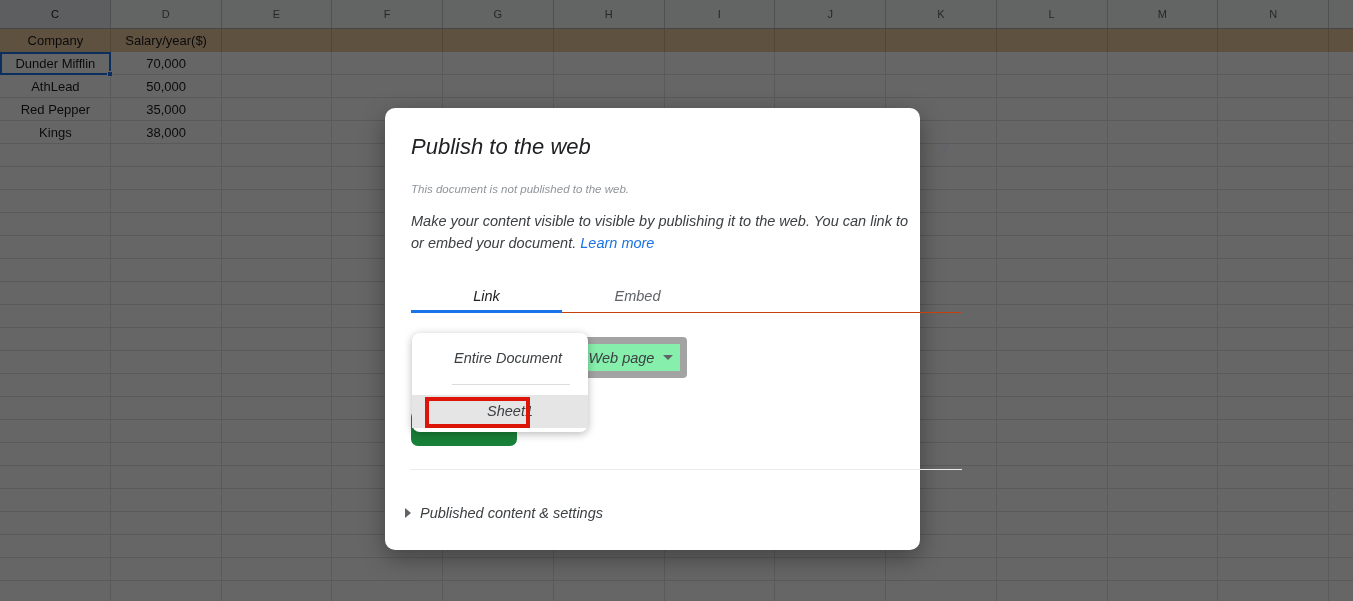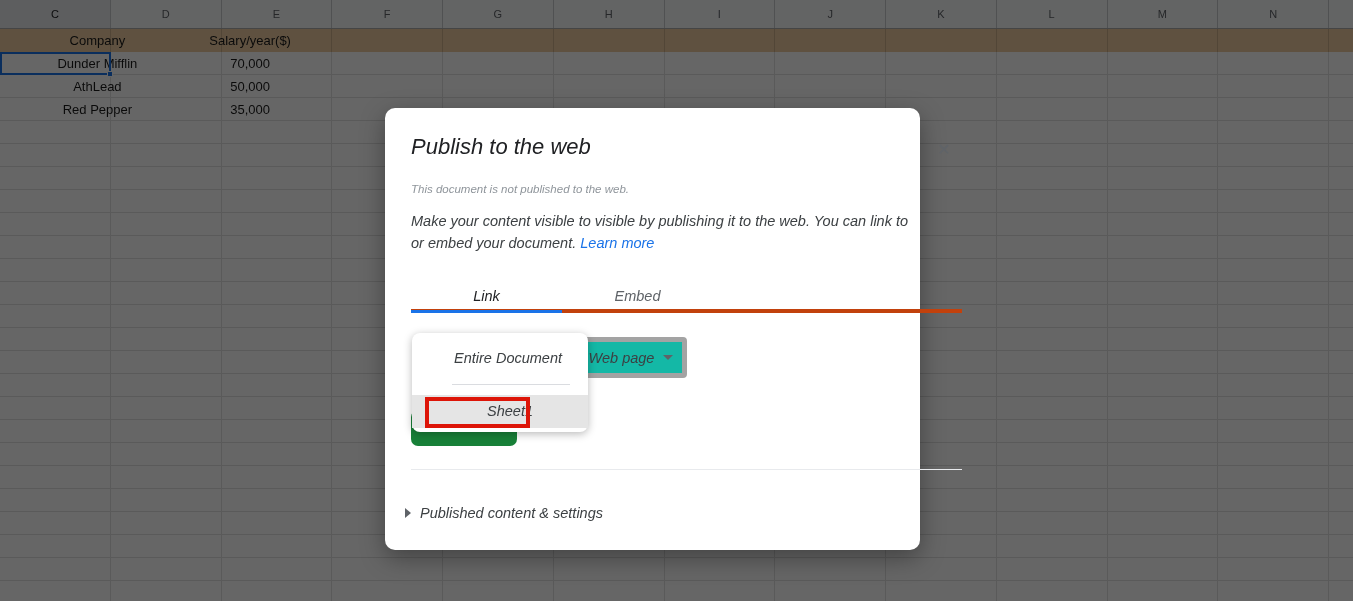--- a/index.html
+++ b/index.html
@@ -19,21 +19,21 @@
   .sheet-body { position: absolute; top: 29px; left: 0; right: 0; bottom: 0;
     background-image:
       repeating-linear-gradient(to right, transparent 0, transparent 109.75px, #e1e1e1 109.75px, #e1e1e1 110.75px),
       repeating-linear-gradient(to bottom, transparent 0, transparent 22px, #e1e1e1 22px, #e1e1e1 23px); }
 
   .tan-row { position: absolute; top: 29px; left: 0; width: 1353px; height: 23px;
     display: flex;
     background-image: repeating-linear-gradient(to right, transparent 0, transparent 109.75px, rgba(0,0,0,0.14) 109.75px, rgba(0,0,0,0.14) 110.75px); }
   .cell { width: 110.75px; flex: 0 0 110.75px; height: 23px;
     display: flex; align-items: center; justify-content: center;
-    font-size: 13px; color: #1b1b1b; overflow: hidden; white-space: nowrap; margin-left: 42px; }
+    font-size: 13px; color: #1b1b1b; overflow: hidden; white-space: nowrap; }
   .data-row { position: absolute; left: 0; width: 222px; height: 23px; display: flex; }
 
   .sel-box { position: absolute; left: 0; top: 52px; width: 111px; height: 23px;
     border: 2px solid #1a73e8; }
   .sel-handle { position: absolute; left: 107px; top: 71px; width: 6px; height: 6px;
     background: #1a73e8; border: 1px solid #fff; }
 
   
   .overlay { position: absolute; inset: 0; background: rgba(0,0,0,0.6); z-index: 5; }
 
@@ -45,30 +45,30 @@
   .dlg-title { position: absolute; left: 26px; top: 26px; font-size: 22px; color: #202124; }
   .dlg-close { position: absolute; left: 548px; top: 30px; width: 22px; height: 22px;
     display: flex; align-items: center; justify-content: center;
     font-size: 16px; color: #5f6368; cursor: pointer; }
   .dlg-status { position: absolute; left: 26px; top: 75px; font-size: 11.5px; color: #8f959b; }
   .dlg-desc { position: absolute; left: 26px; top: 103px; width: 545px;
     font-size: 14.5px; line-height: 21.5px; color: #3c4043; }
   .link-blue { color: #1a73e8; cursor: pointer; }
 
   .tabs { position: absolute; left: 26px; top: 174px; width: 551px; height: 31px;
-    display: flex; border-bottom: 4px solid #c2410c; }
+    display: flex; border-bottom: 1px solid #c2410c; }
   .tab { width: 151px; height: 31px; display: flex; align-items: flex-start; justify-content: center;
     padding-top: 6px; font-size: 14.5px; color: #5f6368; cursor: pointer; }
   .tab.active { color: #202124; box-shadow: inset 0 -3px 0 #1a73e8; }
 
   .publish-btn { position: absolute; left: 26px; top: 302px; width: 106px; height: 36px;
     background: #188038; border: none; border-radius: 7px; cursor: pointer; }
 
   .fmt-select { position: absolute; left: 190px; top: 229px; width: 112px; height: 41px;
-    border: 5px solid #a3a3a3; border-radius: 4px; background: #14b8a6;
+    border: 7px solid #a3a3a3; border-radius: 4px; background: #86efac;
     display: flex; align-items: center; justify-content: center; gap: 9px;
     font-size: 14.5px; color: #3c4043; cursor: pointer; }
   .caret-down { width: 0; height: 0; border-left: 5px solid transparent;
     border-right: 5px solid transparent; border-top: 5px solid #5f6368; }
 
   .dd-panel { position: absolute; left: 27px; top: 225px; width: 176px; height: 99px;
     background: #fff; border-radius: 8px; box-shadow: 0 2px 8px rgba(0,0,0,0.28);
     z-index: 3; }
   .dd-item-first { height: 51px; line-height: 51px; padding-left: 42px;
     font-size: 14.5px; color: #3c4043; cursor: pointer; }
@@ -143,20 +143,24 @@
     <div class="cell">70,000</div>
   </div>
   <div class="data-row" style="top:75px;">
     <div class="cell">AthLead</div>
     <div class="cell">50,000</div>
   </div>
   <div class="data-row" style="top:98px;">
     <div class="cell">Red Pepper</div>
     <div class="cell">35,000</div>
   </div>
+  <div class="data-row" style="top:121px;">
+    <div class="cell">Kings</div>
+    <div class="cell">38,000</div>
+  </div>
 
   <div class="sel-box"></div>
   <div class="sel-handle"></div>
 </div>
 
 <div class="overlay"></div>
 
 <div class="dialog">
 
   <div class="dlg-title">Publish to the web</div>

